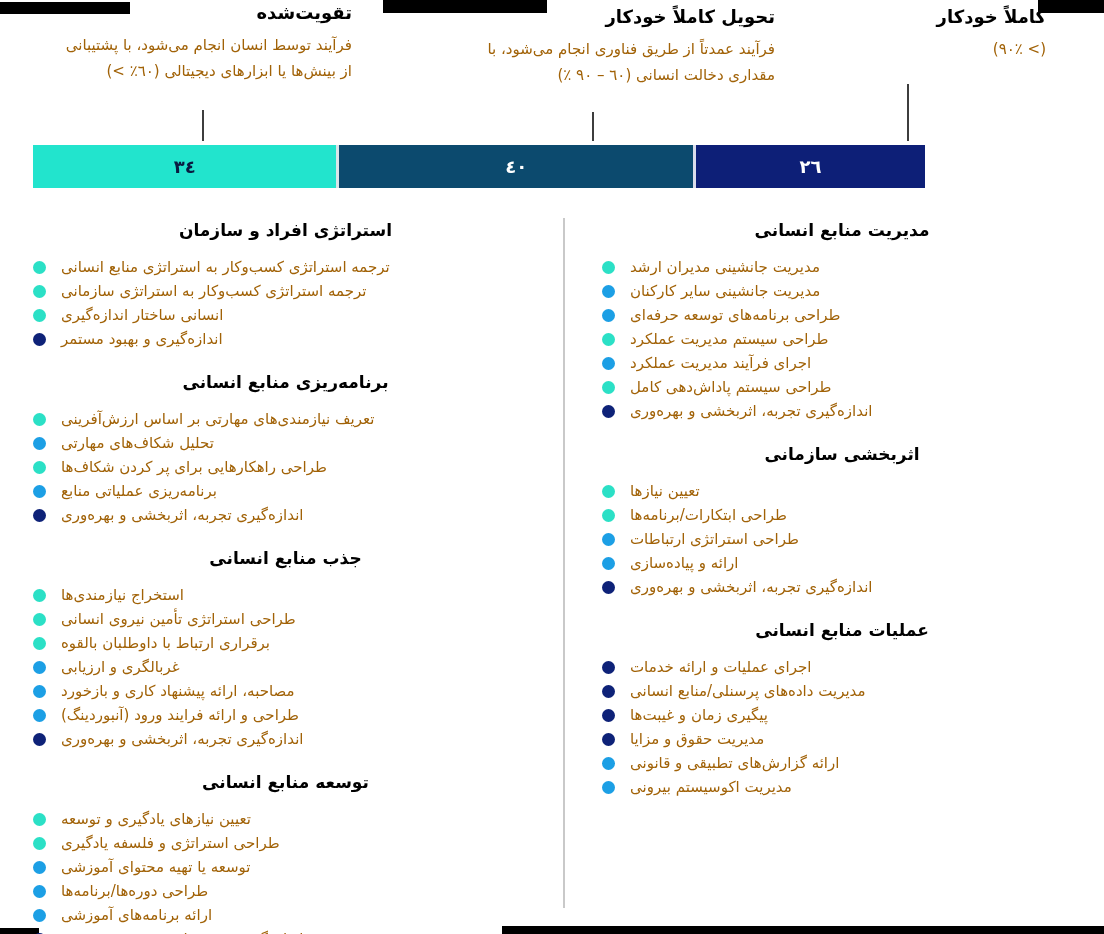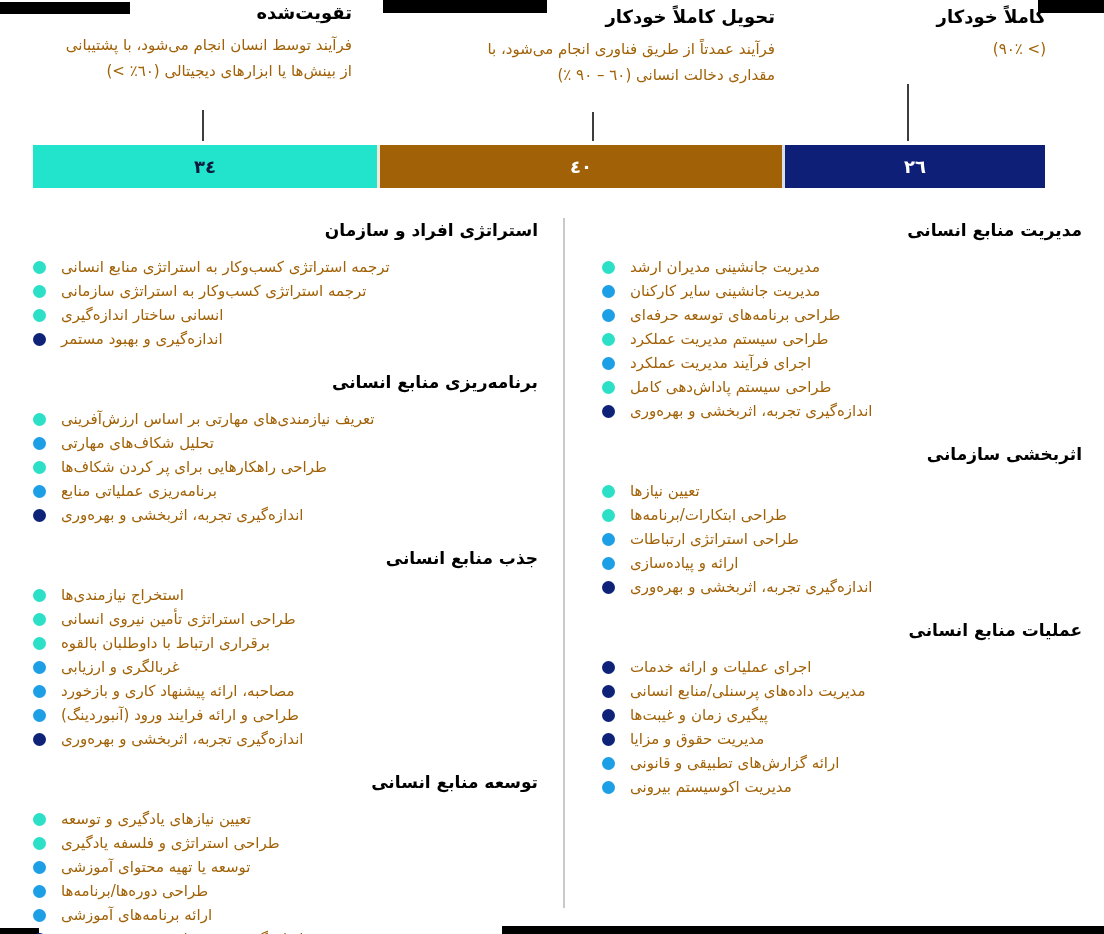--- a/index.html
+++ b/index.html
@@ -8,33 +8,33 @@
     font-family:"DejaVu Sans", sans-serif; color:#111; overflow:hidden;
   }
   .blackbar{position:absolute; background:#000;}
   
   .hdr{position:absolute; direction:rtl; text-align:right; white-space:nowrap;}
   .hdr-title{font-size:18px; font-weight:bold; color:#000; margin-bottom:9px;}
   .hdr-line{font-size:15px; line-height:26px; color:#a16207;}
   .ltr{direction:ltr; unicode-bidi:bidi-override; display:inline-block;}
   .tick{position:absolute; width:2px; background:#3d3d3d;}
   
-  #bar{position:absolute; left:33px; top:145px; width:1012px; height:43px; display:flex;}
+  #bar{position:absolute; left:33px; top:145px; width:892px; height:43px; display:flex;}
   .seg{display:flex; align-items:center; justify-content:center;
        font-size:18px; font-weight:bold; height:100%;}
   .seg + .seg{border-left:3px solid rgba(255,255,255,0.85); box-sizing:border-box;}
   
   #divider{position:absolute; left:563px; top:218px; width:2px; height:690px; background:#c9c9c9;}
   
   .col{position:absolute; top:220px;}
   #col-left{left:33px; width:505px;}
   #col-right{left:602px; width:480px;}
   .section{margin-bottom:21px;}
   .sec-title{font-size:17px; font-weight:bold; color:#000; height:22px; margin-bottom:13px;
-             direction:rtl; unicode-bidi:plaintext; text-align:right; white-space:nowrap;}
+             direction:rtl; unicode-bidi:plaintext; text-align:center; white-space:nowrap;}
   .item{display:flex; align-items:center; height:24px; white-space:nowrap;}
   .bullet{width:13px; height:13px; border-radius:50%; flex:0 0 13px; margin-right:15px;}
   .itext{font-size:15px; direction:rtl; unicode-bidi:plaintext; color:#a16207;}
 </style>
 </head>
 <body>
 
 <div id="canvas">
 
   <div class="blackbar" style="left:0; top:2px; width:130px; height:12px;"></div>
@@ -59,21 +59,21 @@
     <div class="hdr-line">فرآیند توسط انسان انجام می‌شود، با پشتیبانی</div>
     <div class="hdr-line"><span>از بینش‌ها یا ابزارهای دیجیتالی</span> <span class="ltr">(&lt; ٪٦٠)</span></div>
   </div>
 
   <div class="tick" style="left:907px; top:84px; height:57px;"></div>
   <div class="tick" style="left:592px; top:112px; height:29px;"></div>
   <div class="tick" style="left:202px; top:110px; height:31px;"></div>
 
   <div id="bar">
       <div class="seg" style="width: 34%; background: rgb(34, 228, 205); color: rgb(10, 26, 64);">٣٤</div>
-      <div class="seg" style="width: 40%; background: #a16207; color: rgb(255, 255, 255);">٤٠</div>
+      <div class="seg" style="width: 40%; background: #0c4a6e; color: rgb(255, 255, 255);">٤٠</div>
       <div class="seg" style="width: 26%; background: rgb(13, 31, 119); color: rgb(255, 255, 255);">٢٦</div>
     </div>
 
   <div id="divider"></div>
 
   <div id="col-left" class="col">
       <div class="section">
         <div class="sec-title">استراتژی افراد و سازمان</div>
         <div class="item">
           <span class="bullet" style="background: rgb(43, 224, 198);"></span>

